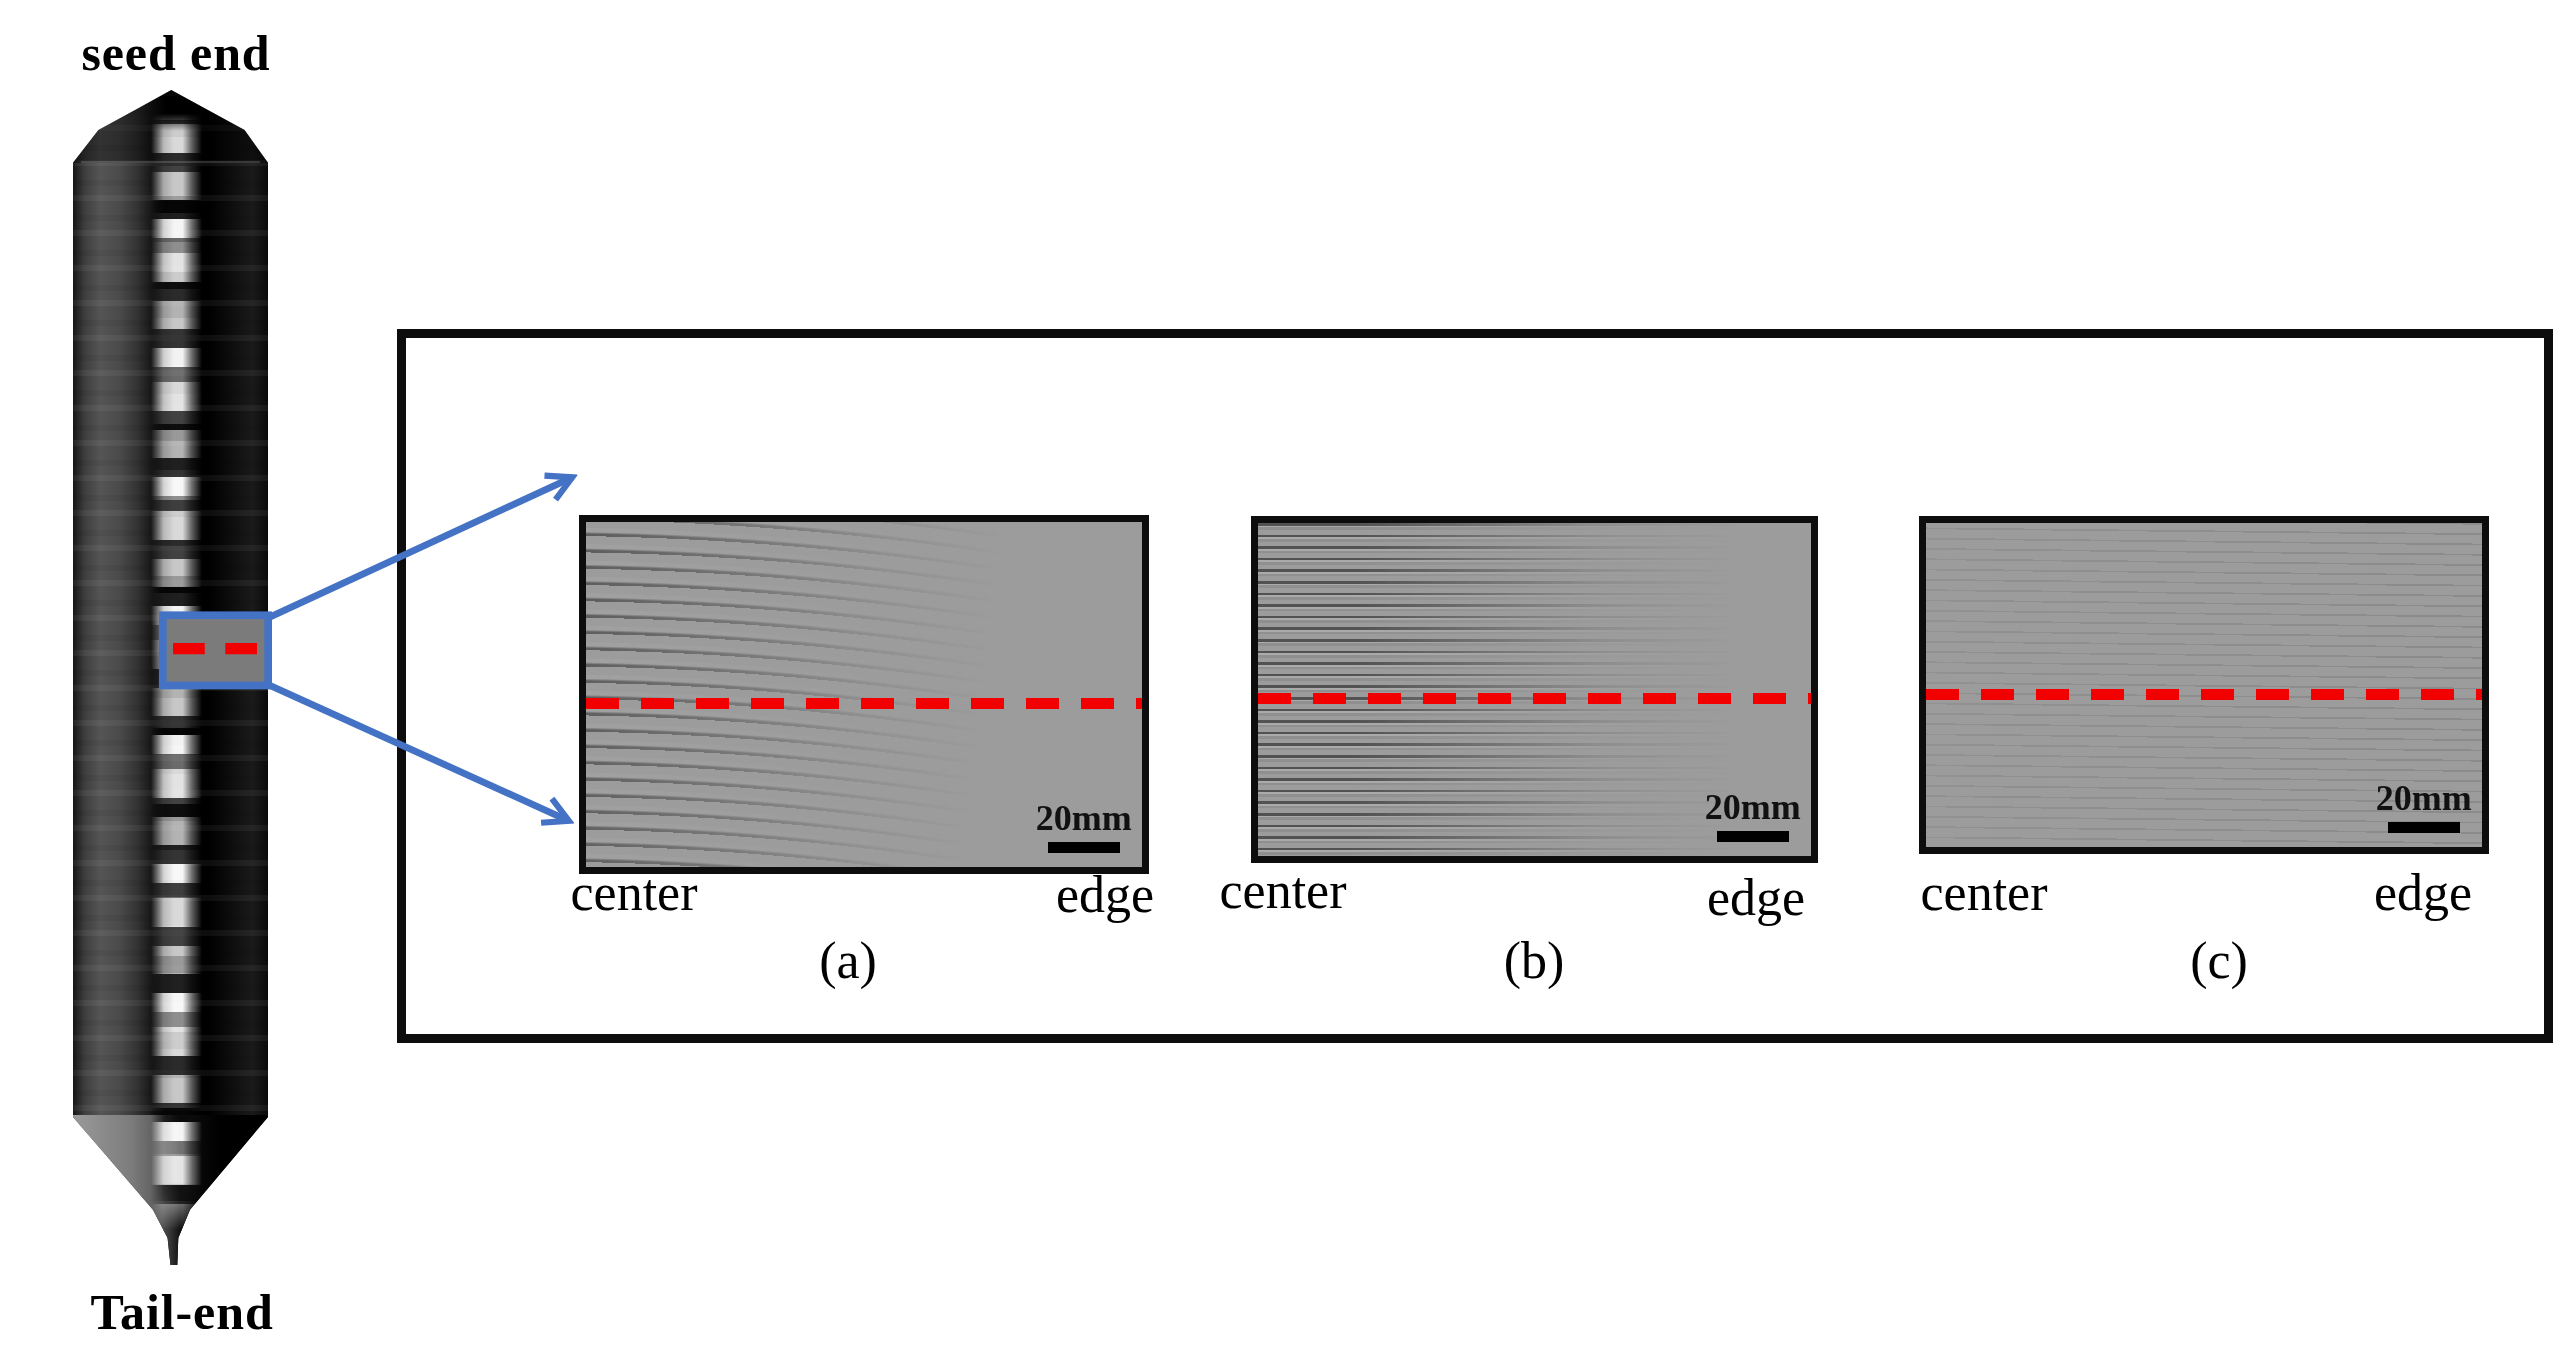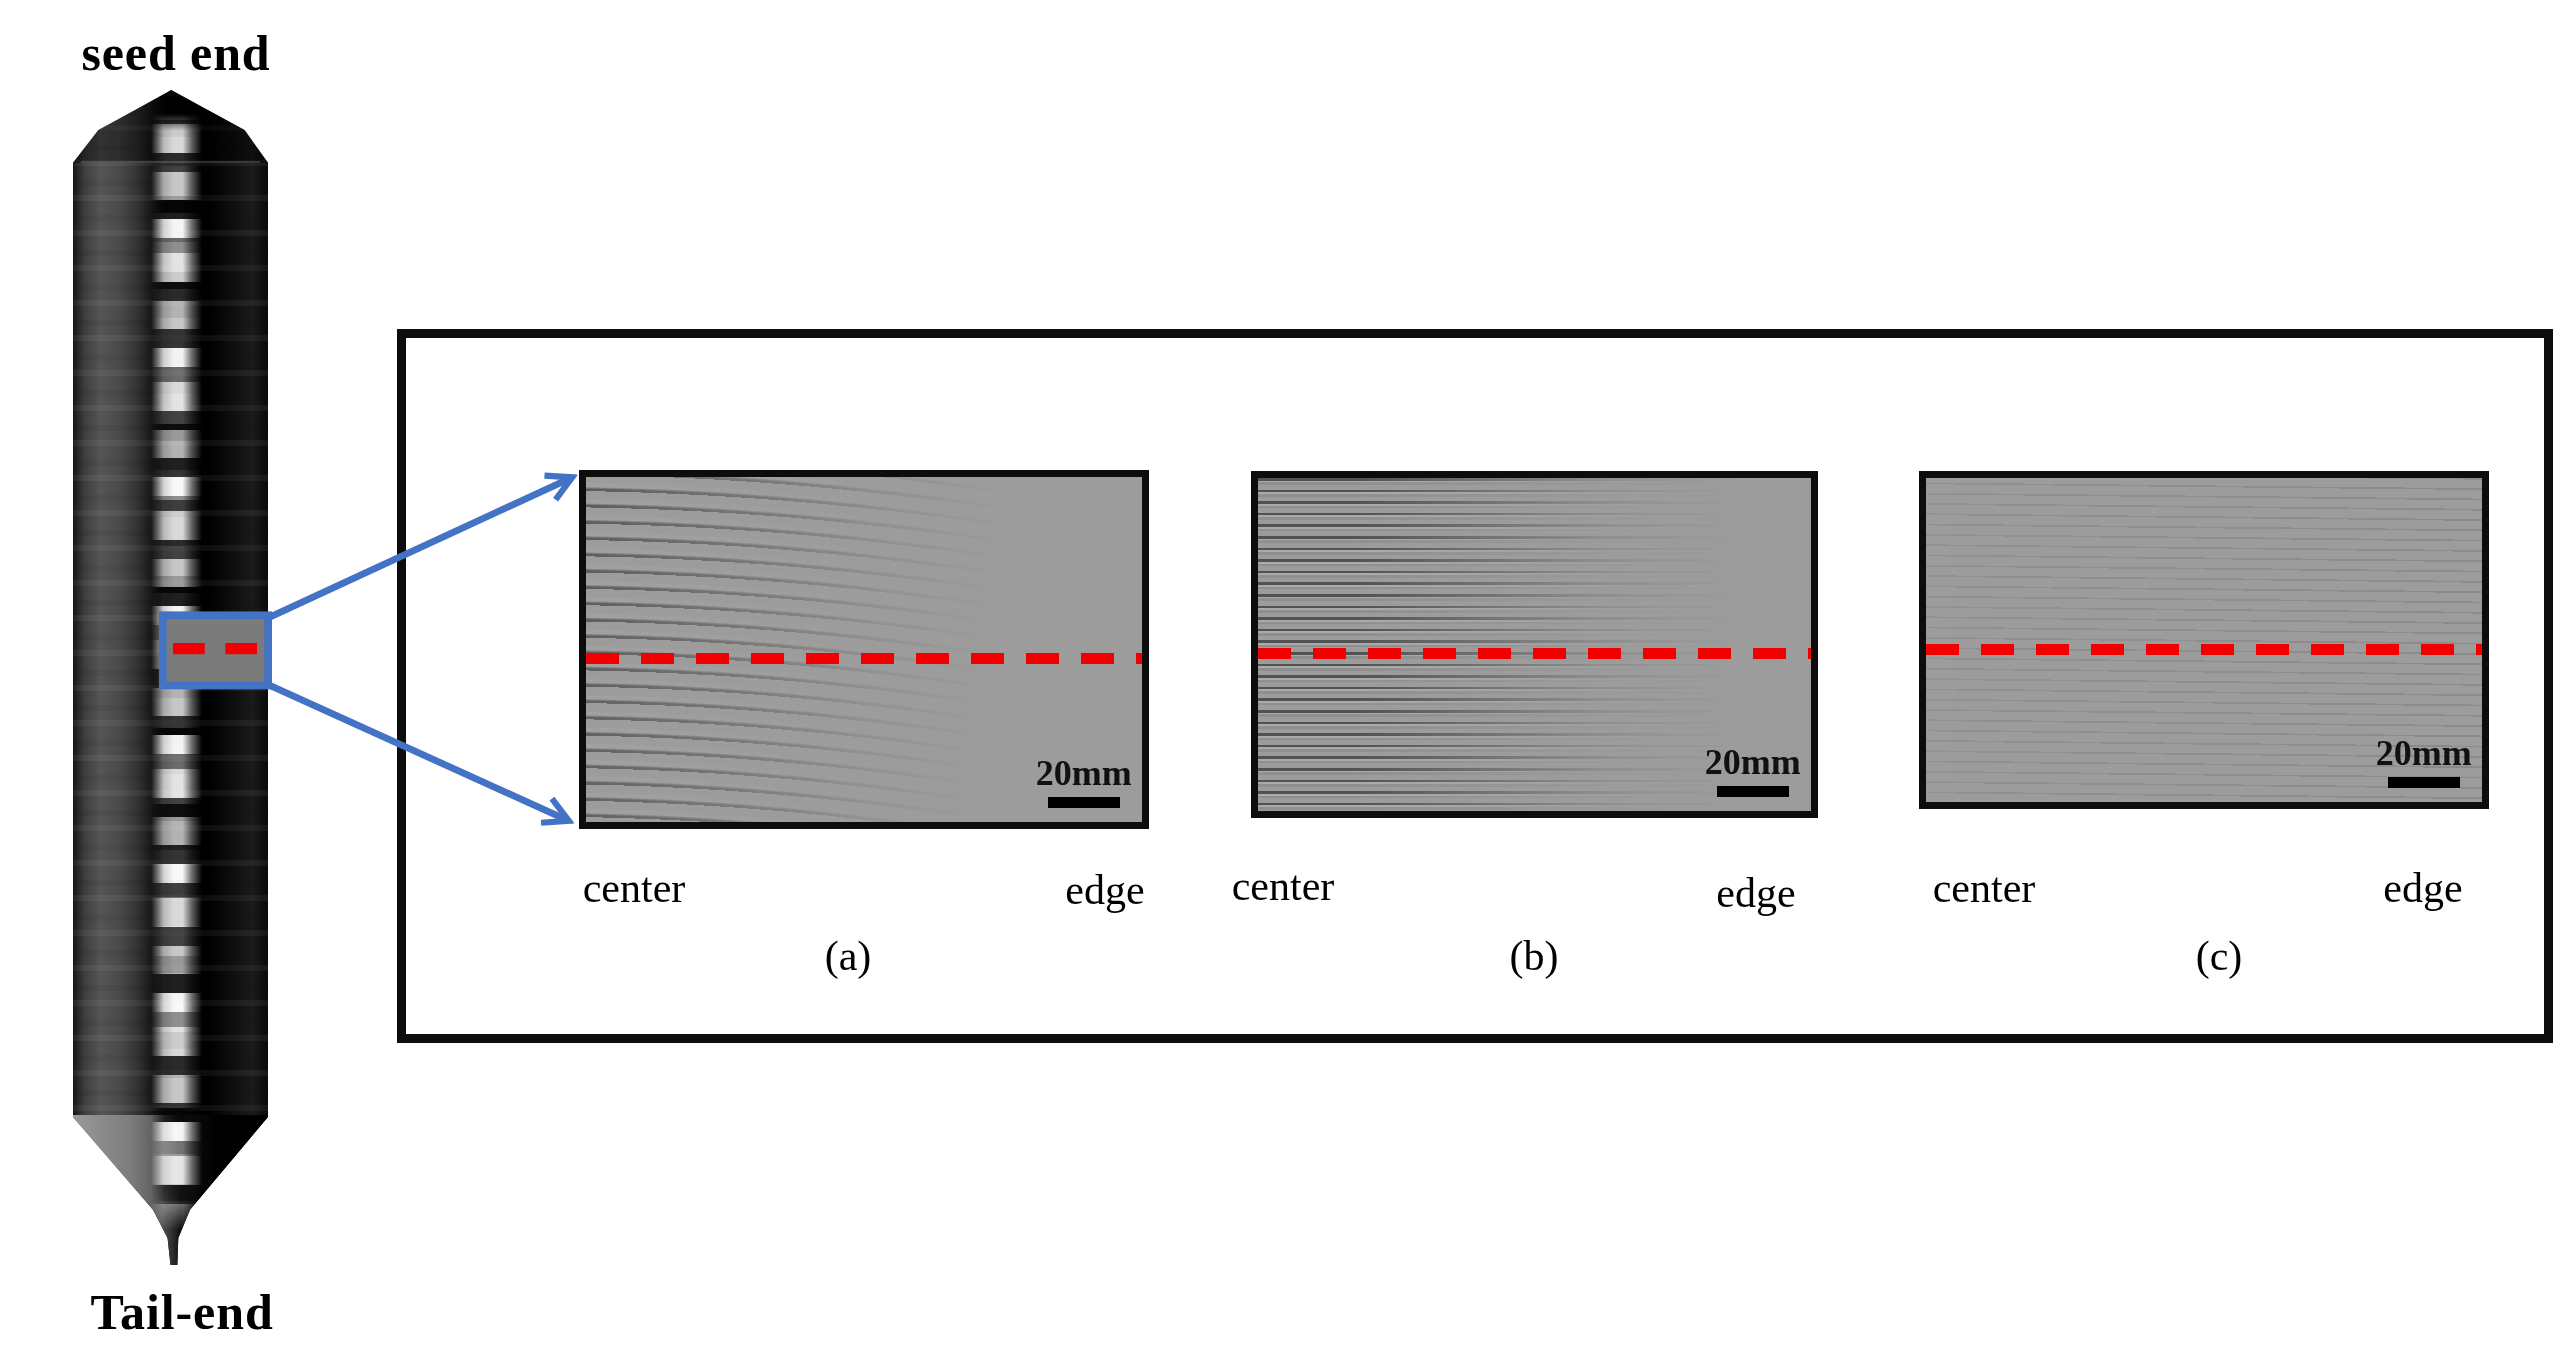--- a/index.html
+++ b/index.html
@@ -61,21 +61,21 @@
     position:absolute;left:4%;right:4%;top:6.0%;height:2.6px;background:rgba(255,255,255,0.16);
   }
   
   .outer-box{
     position:absolute;left:397px;top:329px;width:2156px;height:714px;
     border:9.4px solid var(--ink);box-sizing:border-box;background:transparent;
   }
   
   .panel{
     position:absolute;border:7.7px solid var(--ink);box-sizing:border-box;
-    background:var(--panel-gray);overflow:hidden;
+    background:var(--panel-gray);overflow:hidden;margin-top:45px;
   }
   .stria{position:absolute;inset:0;}
   .stria-a{
     background:repeating-radial-gradient(circle at -51px 3127px,
       rgba(22,22,22,0.50) 0 2.1px, rgba(190,190,190,0.16) 4.3px 7.7px, transparent 8.6px 16.3px);
     -webkit-mask-image:linear-gradient(97deg,rgba(0,0,0,.95) 0%,rgba(0,0,0,.55) 28%,rgba(0,0,0,.18) 50%,transparent 70%);
     mask-image:linear-gradient(97deg,rgba(0,0,0,.95) 0%,rgba(0,0,0,.55) 28%,rgba(0,0,0,.18) 50%,transparent 70%);
   }
   .stria-b{
     background:repeating-linear-gradient(180deg,
@@ -92,21 +92,21 @@
   }
   .redline{
     position:absolute;left:0;right:0;height:11px;
     background:repeating-linear-gradient(90deg,var(--dash-red) 0 33px,transparent 33px 55px);
   }
   .scale-block{position:absolute;right:10.3px;bottom:13.7px;text-align:center;}
   .scale-text{font-weight:bold;font-size:36px;line-height:1;color:#111;}
   .scale-bar{width:72px;height:11px;background:#000;margin:6px auto 0 auto;}
   
   .lbl{
-    position:absolute;transform:translateX(-50%);font-size:42px;line-height:1;white-space:nowrap;
+    position:absolute;transform:translateX(-50%);font-size:52px;line-height:1;white-space:nowrap;
   }
   
   .overlay{position:absolute;left:0;top:0;width:2576px;height:1365px;pointer-events:none;z-index:10;}
 </style>
 </head>
 <body>
 
 <div class="canvas">
 
   <div class="end-label" style="left:176px;top:24px;">seed end</div>

